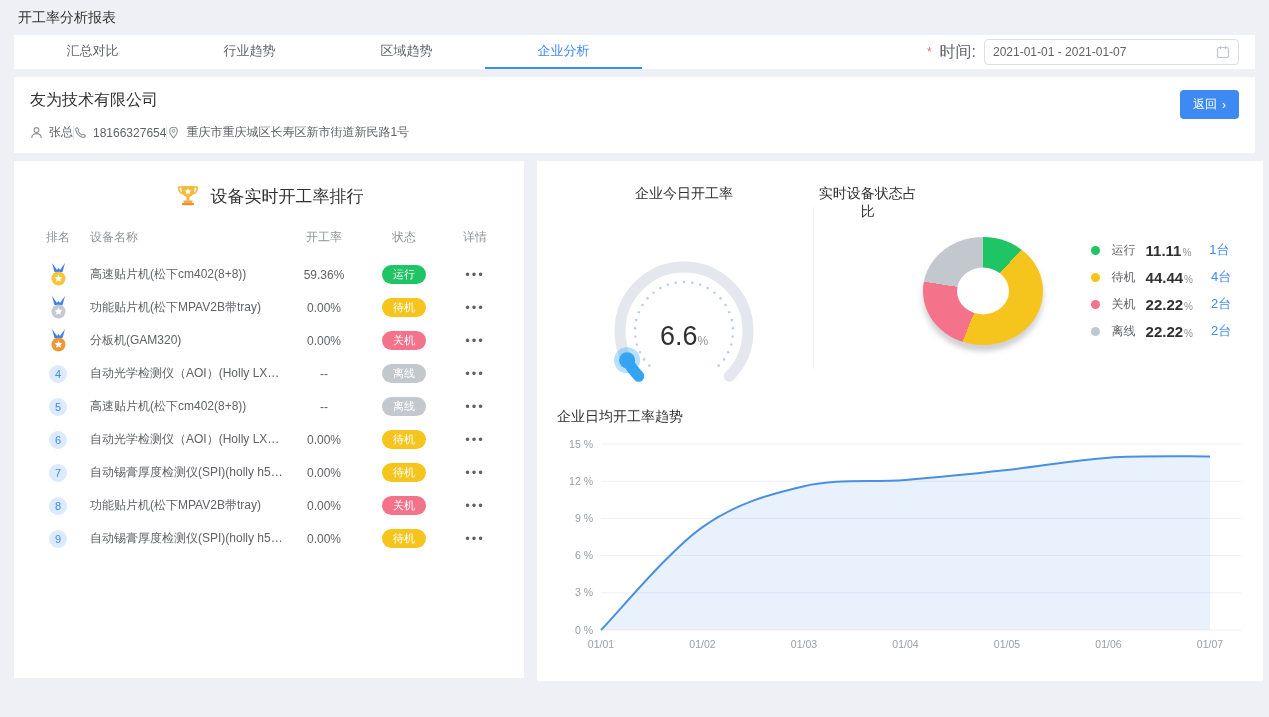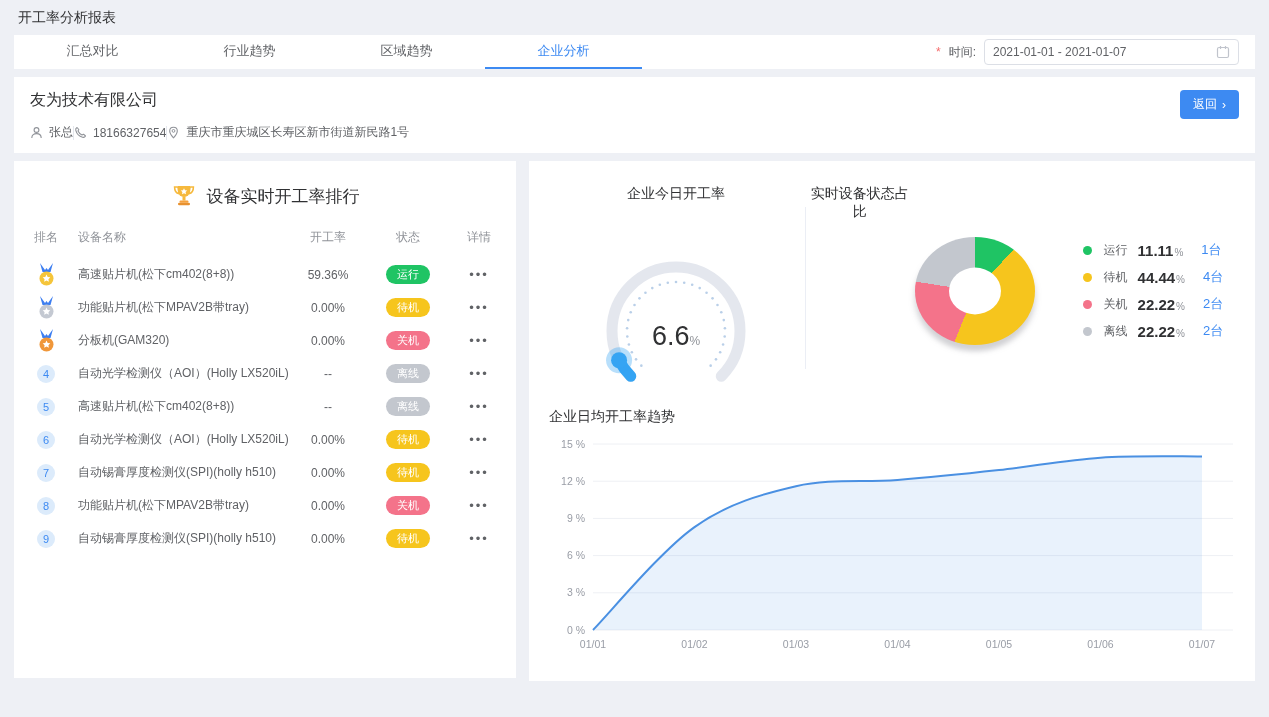--- a/index.html
+++ b/index.html
@@ -16,21 +16,21 @@
     display:flex; align-items:stretch;
   }
   .tabs { display:flex; }
   .tab {
     width:157px; text-align:center; line-height:32px; font-size:13px;
     color:#606266; cursor:pointer; border-bottom:2px solid transparent;
   }
   .tab.active { color:var(--accent-blue); border-bottom-color:var(--accent-blue); }
   .date-filter { margin-left:auto; display:flex; align-items:center; padding-right:16px; gap:8px; }
   .req { color:#f56c6c; font-size:12px; }
-  .date-label { color:#606266; font-size:12px; }
+  .date-label { color:#606266; font-size:16px; }
   .date-input {
     width:255px; height:26px; border:1px solid #dcdfe6; border-radius:4px;
     display:flex; align-items:center; padding:0 8px; gap:6px; background:#fff;
   }
   .date-input input {
     border:none; outline:none; flex:1; font-size:12px; color:#606266;
     font-family:inherit; background:transparent;
   }
   
   .company-bar { margin:8px 14px 0; background:#fff; padding:13px 16px 12px; position:relative; }
@@ -40,21 +40,21 @@
   .vdiv { width:1px; height:14px; background:#e4e7ed; }
   .icon-svg { display:block; }
   .back-btn {
     position:absolute; right:16px; top:13px; background:var(--accent-blue); color:#fff;
     border:none; border-radius:4px; font-size:12px; padding:6px 13px; cursor:pointer;
     display:flex; align-items:center; gap:5px; font-family:inherit;
   }
   
   .main { margin:8px 14px 0; display:flex; gap:13px; }
   .card { background:#fff; }
-  .left-card { width:510px; height:517px; padding:14px 8px; }
+  .left-card { width:510px; height:517px; padding:14px 20px; }
   .right-card { flex:1; height:520px; padding:16px 18px 10px; display:flex; flex-direction:column; }
 
   
   .rank-title-row { display:flex; align-items:center; justify-content:center; gap:10px; margin:8px 0 16px; }
   .rank-title { font-size:17px; color:#303133; }
   .rank-header, .rank-row { display:flex; align-items:center; }
   .rank-header { color:#909399; font-size:12px; padding:4px 0 12px; }
   .col-rank { width:48px; text-align:center; }
   .col-name { flex:1; text-align:left; padding-left:8px; white-space:nowrap; overflow:hidden; text-overflow:ellipsis; }
   .col-rate { width:76px; text-align:center; }

